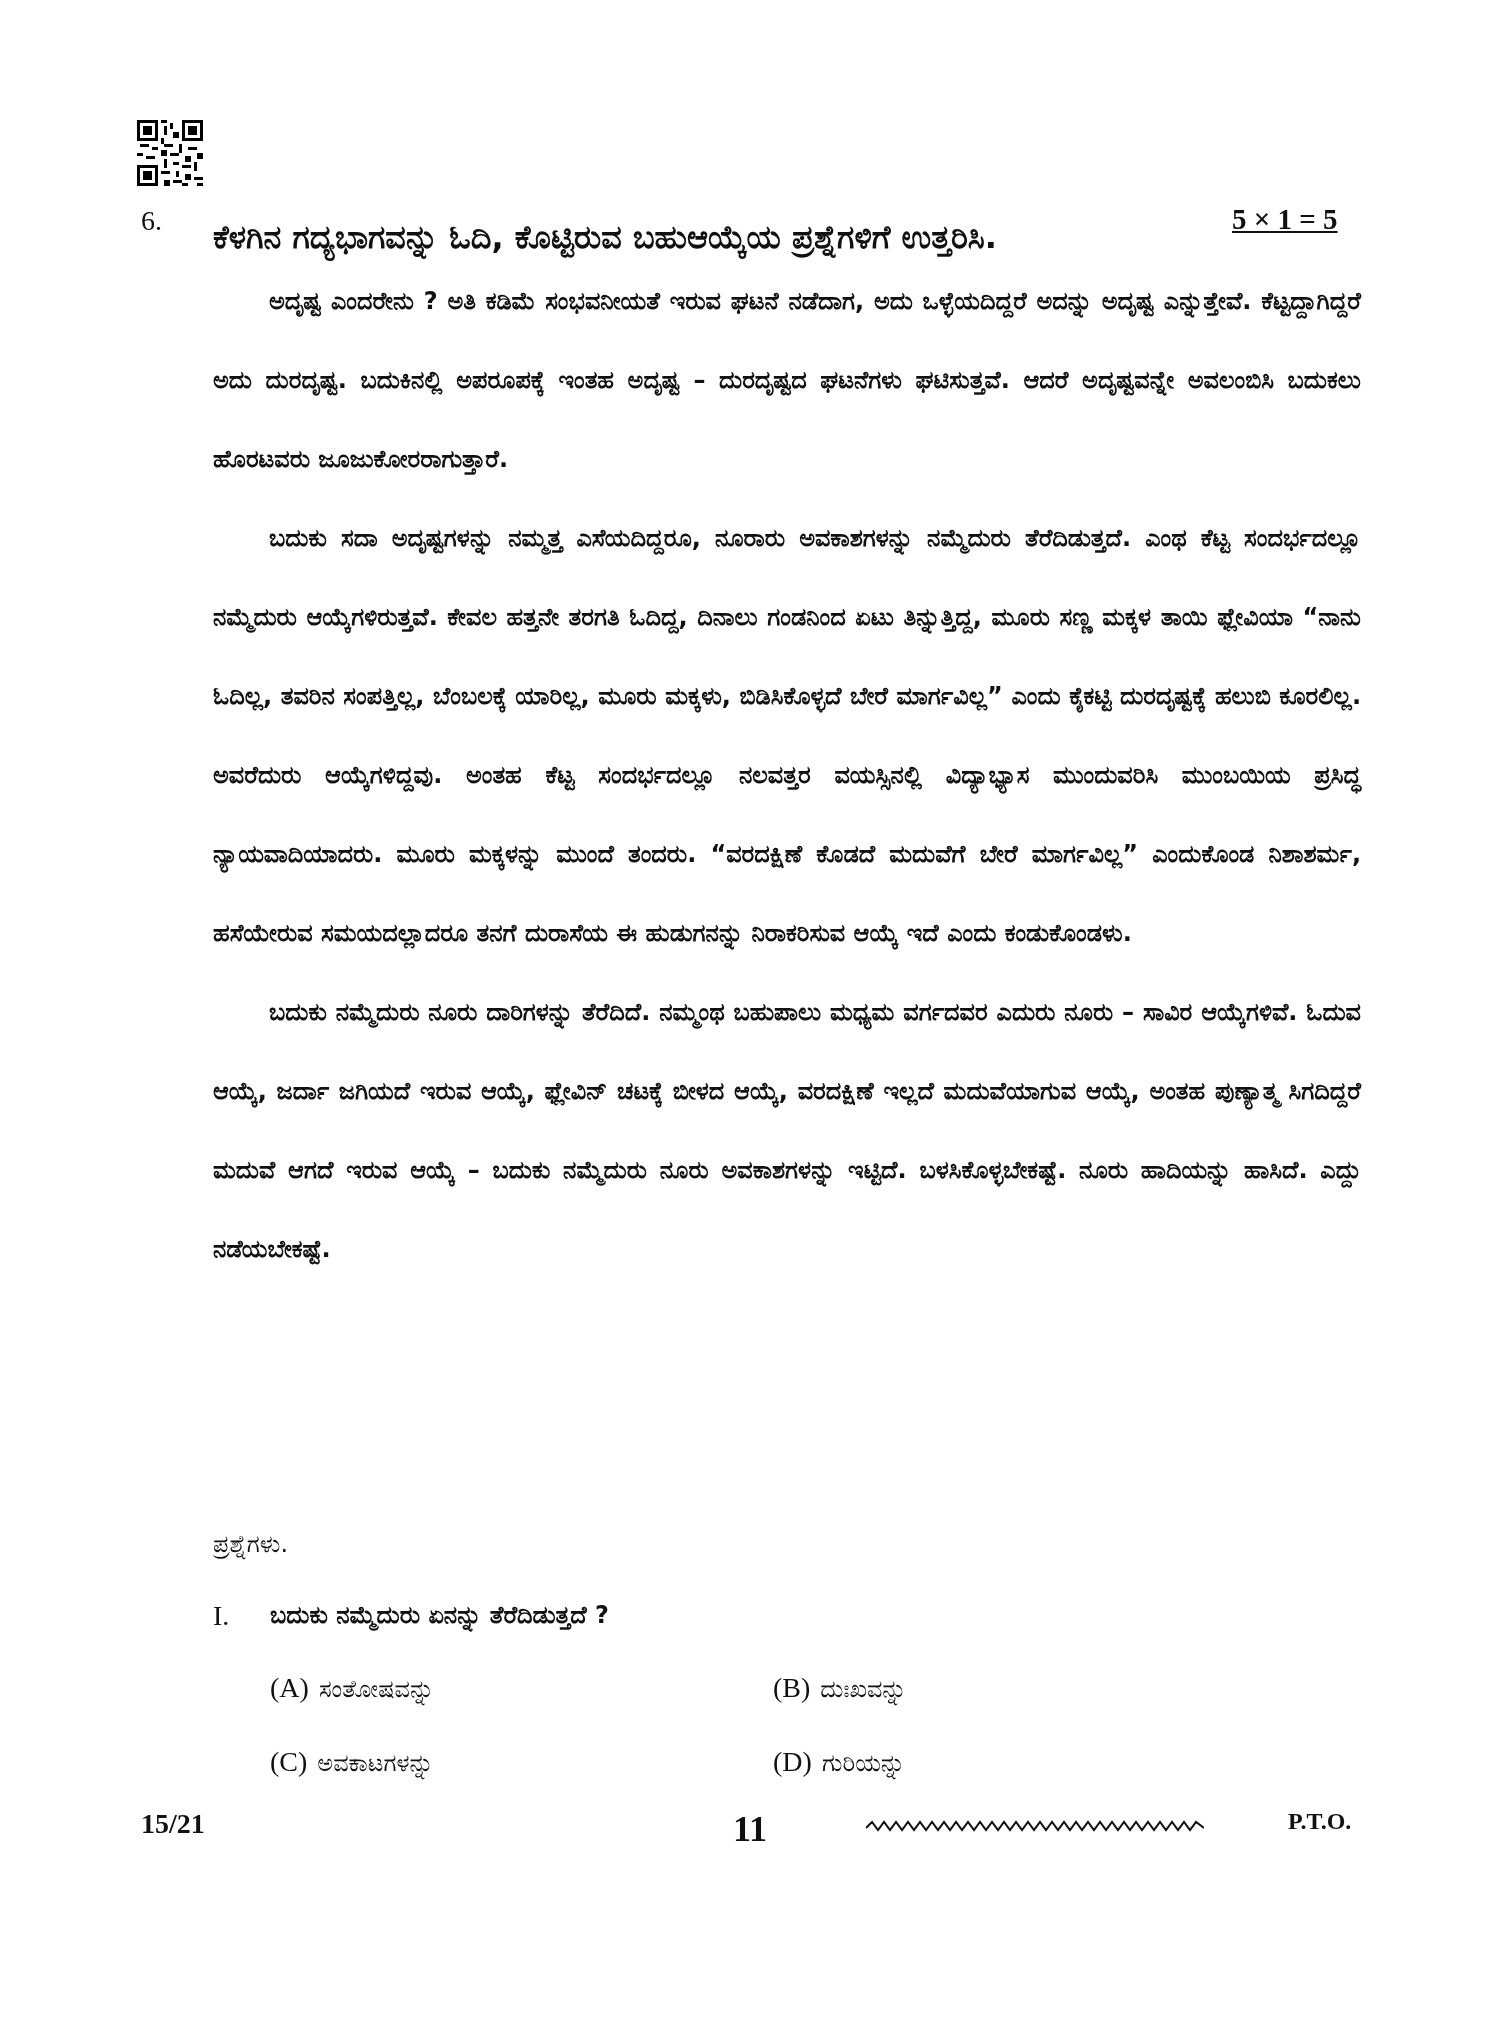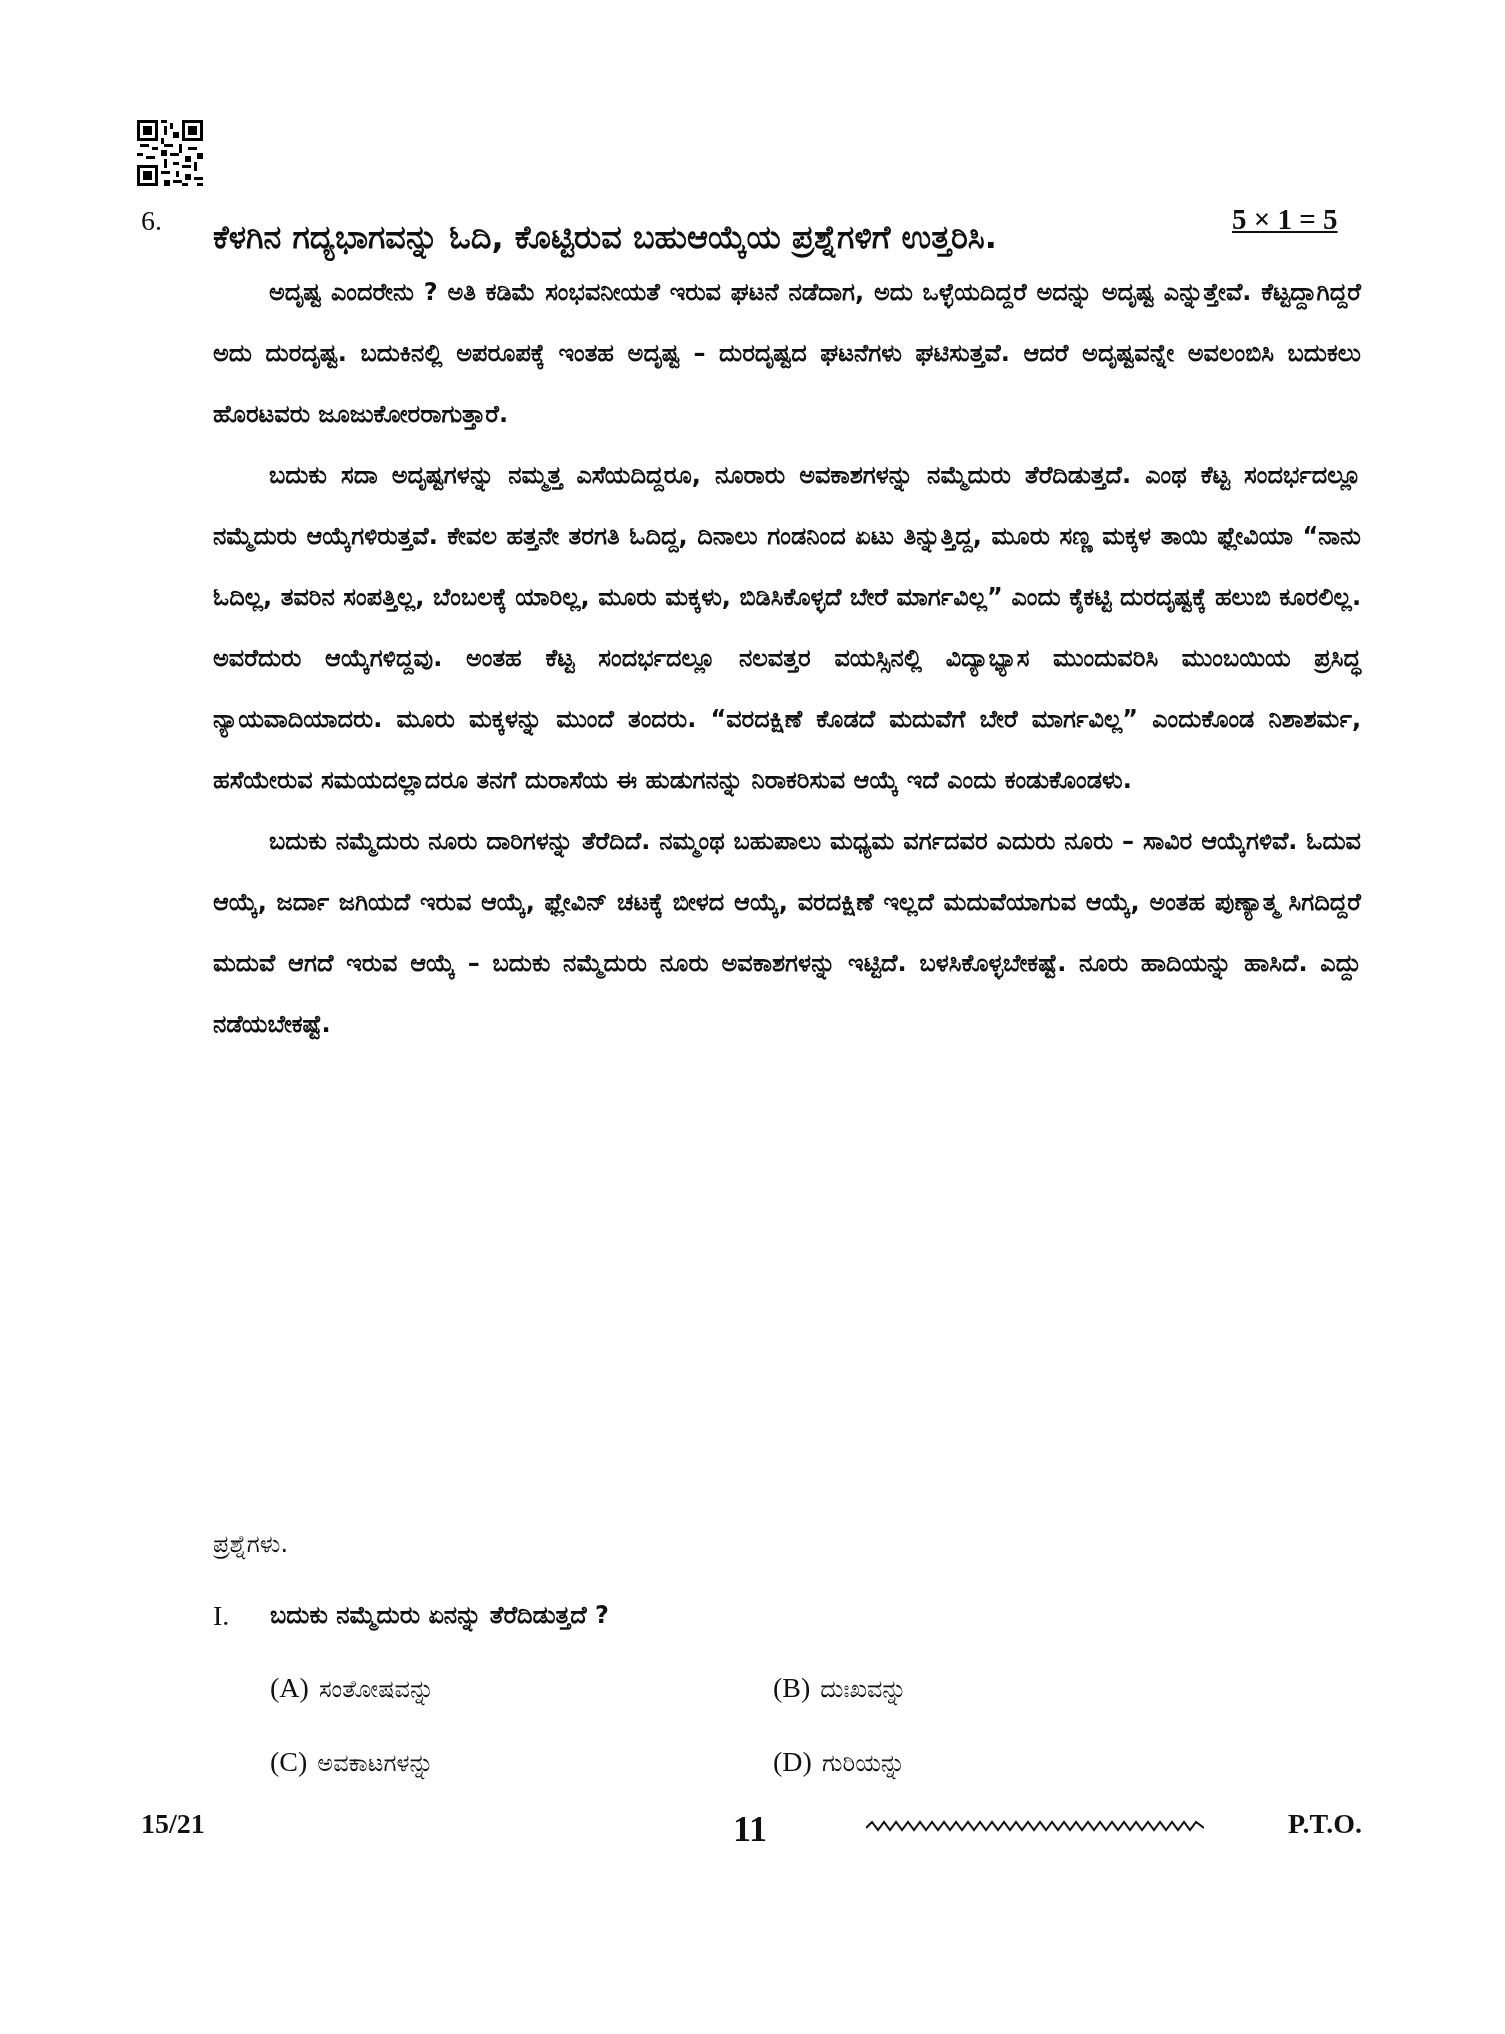--- a/index.html
+++ b/index.html
@@ -4,36 +4,36 @@
 <style>
   html, body { margin: 0; padding: 0; background: #ffffff; }
   body { width: 1505px; height: 2034px; position: relative; overflow: hidden; color: #111; font-family: "DejaVu Sans", sans-serif; }
   .abs { position: absolute; }
   .qr { left: 137px; top: 120px; width: 66px; height: 66px; }
   .serif-bold { font-family: "Liberation Serif", "DejaVu Serif", serif; font-weight: bold; }
   .serif { font-family: "Liberation Serif", "DejaVu Serif", serif; }
   .qnum { left: 141px; top: 205px; font-size: 28px; font-family: "Liberation Serif", serif; }
   .qinstr { left: 213px; top: 218px; font-size: 32px; font-weight: bold; white-space: nowrap; }
   .marks { left: 1232px; top: 203px; font-size: 29px; white-space: nowrap; text-decoration: underline; }
-  .passage { left: 213px; top: 262px; width: 1148px; font-size: 24px; font-weight: bold; line-height: 61px; }
+  .passage { left: 213px; top: 262px; width: 1148px; font-size: 24px; font-weight: bold; line-height: 79px; }
   .passage p { margin: 0; text-align: justify; text-align-last: left; text-indent: 56px; }
   .qheading { left: 213px; top: 1530px; font-size: 24px; font-weight: normal; }
   .q1-num { left: 213px; top: 1600px; font-size: 28px; }
   .q1-text { left: 270px; top: 1601px; font-size: 24px; font-weight: bold; white-space: nowrap; }
   .opt { font-size: 24px; white-space: nowrap; display: flex; align-items: baseline; gap: 10px; }
   .opt .lbl { font-family: "Liberation Serif", serif; font-size: 28px; }
   .opt .txt { font-weight: normal; }
   .opt-a { left: 270px; top: 1672px; }
   .opt-b { left: 773px; top: 1672px; }
   .opt-c { left: 270px; top: 1746px; }
   .opt-d { left: 773px; top: 1746px; }
   .footer-code { left: 141px; top: 1808px; font-size: 28px; }
   .footer-page { left: 733px; top: 1808px; font-size: 36px; }
   .footer-squiggle { left: 866px; top: 1818px; width: 338px; height: 16px; }
-  .footer-pto { left: 1288px; top: 1808px; font-size: 28px; }
+  .footer-pto { left: 1288px; top: 1808px; font-size: 24px; }
 </style>
 </head>
 <body>
 
 <svg class="abs qr" viewBox="0 0 22 22" shape-rendering="crispEdges">
   <rect x="0" y="0" width="22" height="22" fill="#fff"></rect>
   <rect x="0" y="0" width="7" height="7" fill="#000"></rect>
     <rect x="1" y="1" width="5" height="5" fill="#fff"></rect>
     <rect x="2" y="2" width="3" height="3" fill="#000"></rect>
   <rect x="15" y="0" width="7" height="7" fill="#000"></rect>

